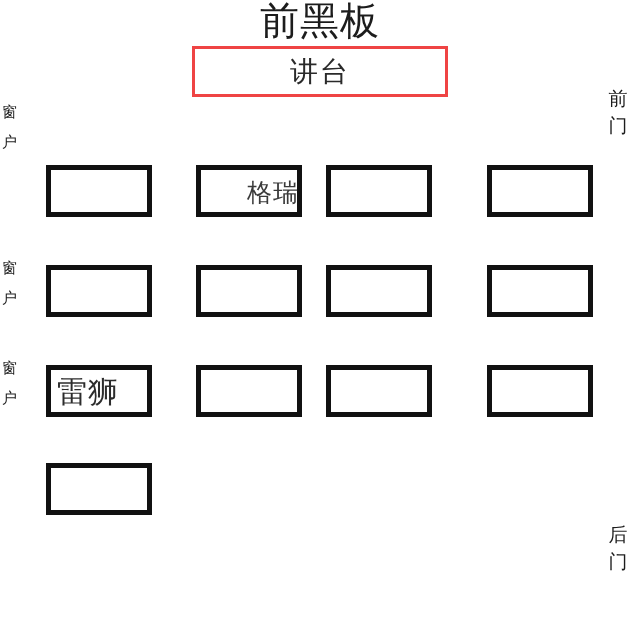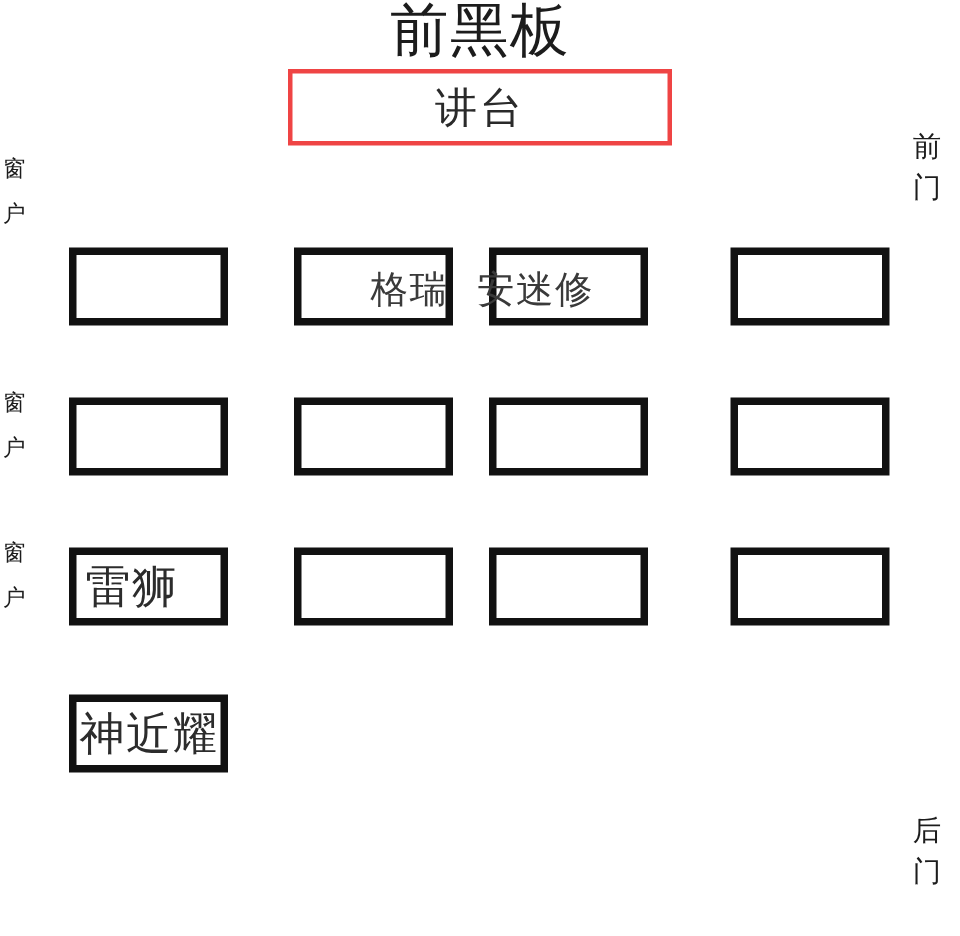--- a/index.html
+++ b/index.html
@@ -79,21 +79,21 @@
   .vlabel.win {
     font-size: 15px;
     line-height: 30px;
     width: 24px;
     text-align: left;
   }
   #window-1 { left: 2px;   top: 97px;  }
   #window-2 { left: 2px;   top: 253px; }
   #window-3 { left: 2px;   top: 353px; }
   #front-door { left: 606px; top: 85px;  }
-  #back-door  { left: 606px; top: 521px; margin-top: 20px; }
+  #back-door  { left: 606px; top: 521px; }
 
   
   .desk {
     width: 106px;
     height: 52px;
     border: 5px solid #111111;
     box-sizing: border-box;
     background: #ffffff;
   }
   .desk-name {
@@ -133,30 +133,28 @@
   <div class="abs vlabel win" id="window-1">窗户</div>
   <div class="abs vlabel win" id="window-2">窗户</div>
   <div class="abs vlabel win" id="window-3">窗户</div>
 
   <div class="abs desk" style="left:46px; top:165px;"></div>
   <div class="abs desk" style="left:196px; top:165px;"></div>
   <div class="abs desk" style="left:326px; top:165px;"></div>
   <div class="abs desk" style="left:487px; top:165px;"></div>
 
   <div class="float-name" style="left:247px; top:179px;">格瑞</div>
-  <div class="float-name" style="left:318px; top:179px;">安迷修</div>
 
   <div class="abs desk" style="left:46px; top:265px;"></div>
   <div class="abs desk" style="left:196px; top:265px;"></div>
   <div class="abs desk" style="left:326px; top:265px;"></div>
   <div class="abs desk" style="left:487px; top:265px;"></div>
 
   <div class="abs desk" style="left:46px; top:365px;"></div>
   <div class="desk-name" style="left:57px; top:379px;">雷狮</div>
   <div class="abs desk" style="left:196px; top:365px;"></div>
   <div class="abs desk" style="left:326px; top:365px;"></div>
   <div class="abs desk" style="left:487px; top:365px;"></div>
 
   <div class="abs desk" style="left:46px; top:463px;"></div>
-  <div class="desk-name" style="left:53px; top:477px;">神近耀</div>
 
 
 </div>
 
 </body></html>

